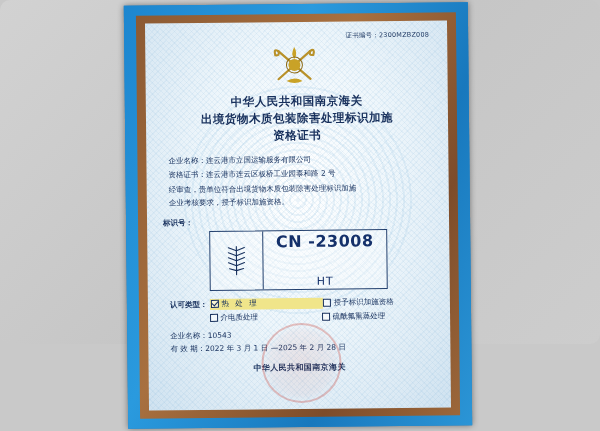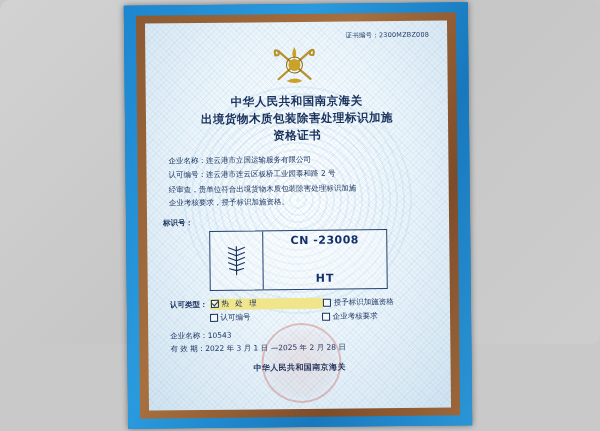--- a/index.html
+++ b/index.html
@@ -172,27 +172,27 @@
   }
   .markbox .right {
     flex: 1;
     display: flex;
     flex-direction: column;
     align-items: center;
     justify-content: center;
     color: #14306a;
   }
   .markbox .code {
-    font-size: 11px;
+    font-size: 16px;
     font-weight: bold;
     letter-spacing: 0.5px;
   }
   .markbox .ht {
     font-size: 11px;
-    font-weight: bold;
+    font-weight: normal;
     margin-top: 23px;
     letter-spacing: 1px;
   }
 
   
   .treat {
     margin-top: 8px;
     padding-left: 6px;
     font-size: 7.5px;
     color: #17305d;
@@ -315,21 +315,21 @@
               <div class="t">中华人民共和国南京海关</div>
               <div class="t">出境货物木质包装除害处理标识加施</div>
               <div class="t">资格证书</div>
             </div>
 
             <div class="fields">
               <div class="frow">
                 <span class="flabel">企业名称：</span><span class="fval">连云港市立国运输服务有限公司</span>
               </div>
               <div class="frow">
-                <span class="flabel">认可编号：</span><span class="fval">连云港市连云区板桥工业园泰和路 2 号</span>
+                <span class="flabel">资格证书：</span><span class="fval">连云港市连云区板桥工业园泰和路 2 号</span>
               </div>
               <div class="para">经审查，贵单位符合出境货物木质包装除害处理标识加施</div>
               <div class="para">企业考核要求，授予标识加施资格。</div>
             </div>
 
             <div class="markrow">标识号：</div>
 
             <div class="markbox">
               <div class="left">
                 <svg width="26" height="40" viewBox="0 0 26 40">
@@ -364,25 +364,25 @@
                       <span>热 处 理</span>
                     </div>
                     <div class="cell">
                       <span class="box"></span>
                       <span>授予标识加施资格</span>
                     </div>
                   </div>
                   <div class="grow">
                     <div class="cell">
                       <span class="box"></span>
-                      <span>认可编号</span>
+                      <span>介电质处理</span>
                     </div>
                     <div class="cell">
                       <span class="box"></span>
-                      <span>企业考核要求</span>
+                      <span>硫酰氟熏蒸处理</span>
                     </div>
                   </div>
                 </div>
               </div>
             </div>
 
             <div class="tail">
               <div class="frow">
                 <span class="flabel">企业名称：</span><span class="fval">10543</span>
               </div>

